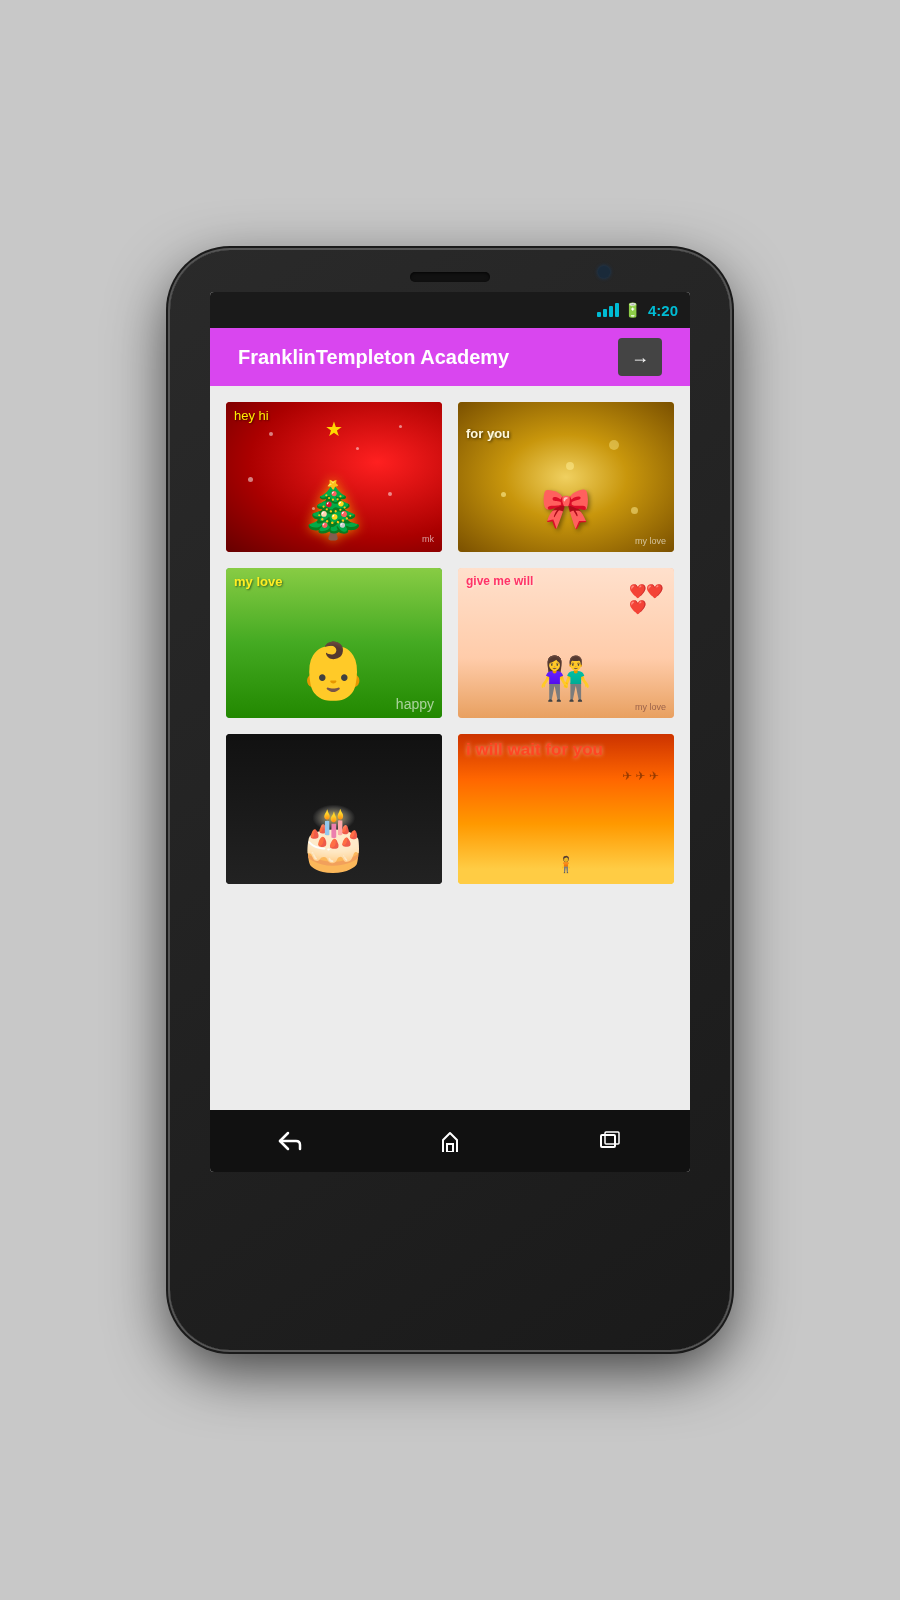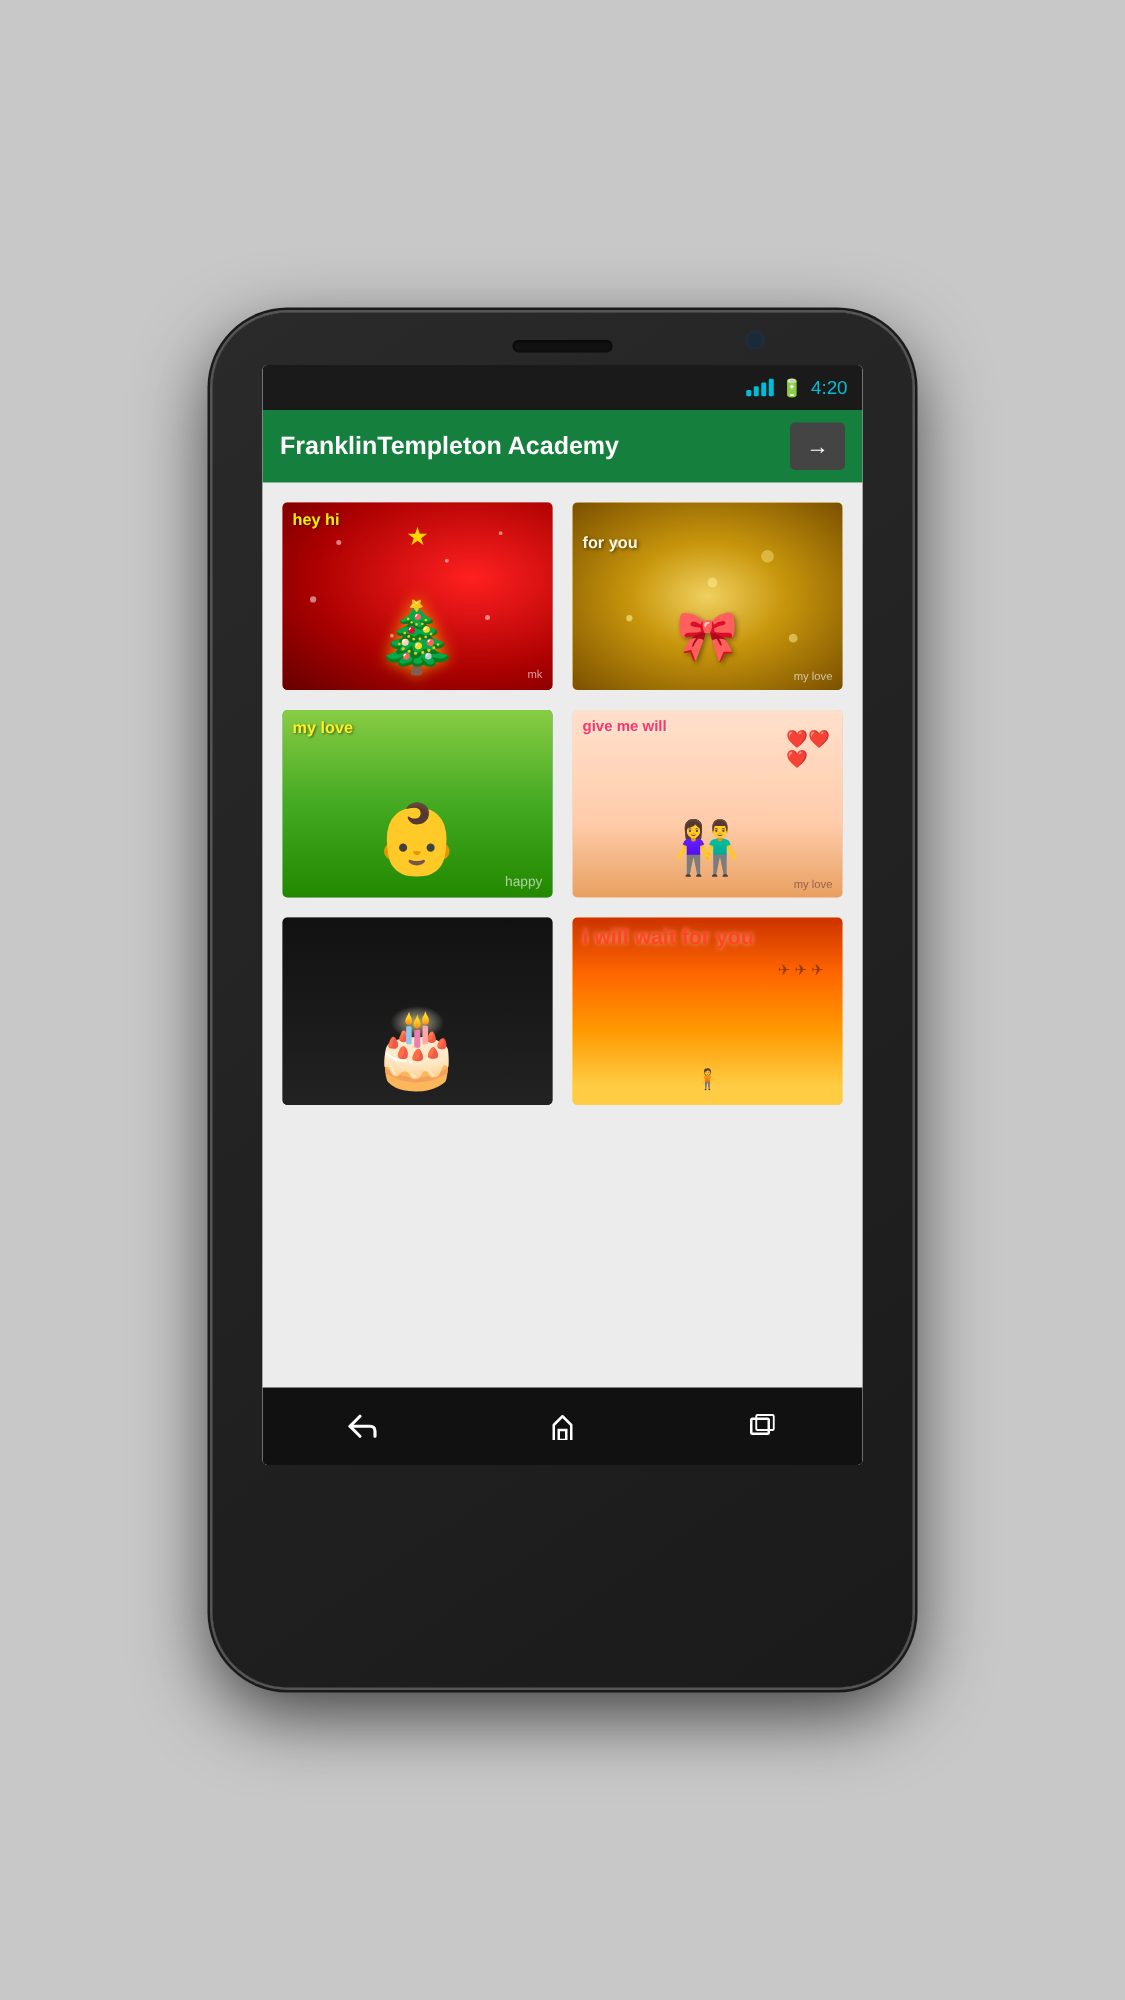--- a/index.html
+++ b/index.html
@@ -80,21 +80,21 @@
       width: 4px;
       border-radius: 1px;
     }
     .battery-icon {
       color: #00bcd4;
       font-size: 14px;
     }
     .time-text {
       color: #00bcd4;
       font-size: 15px;
-      font-weight: normal;
+      font-weight: bold;
     }
 
     
     .app-header {
       background: #222;
       height: 58px;
       display: flex;
       align-items: center;
       padding: 0 14px;
       gap: 12px;
@@ -129,25 +129,25 @@
       font-size: 14px;
     }
     .app-title {
       color: white;
       font-size: 24px;
       font-weight: normal;
     }
 
     
     .action-bar {
-      background: #15803d;
+      background: #d946ef;
       height: 58px;
       display: flex;
       align-items: center;
-      padding: 0 14px;
+      padding: 0 28px;
       flex-shrink: 0;
     }
     .action-bar-title {
       color: white;
       font-size: 20px;
       font-weight: bold;
       flex: 1;
     }
     .action-bar-btn {
       width: 44px;
@@ -215,21 +215,21 @@
       transform: translateX(-50%);
       font-size: 20px;
       color: gold;
     }
     .card-label {
       position: absolute;
       top: 6px;
       left: 8px;
       color: #ffee00;
       font-size: 13px;
-      font-weight: bold;
+      font-weight: normal;
       text-shadow: 1px 1px 2px rgba(0,0,0,0.5);
     }
     .card-sublabel {
       position: absolute;
       bottom: 8px;
       right: 8px;
       color: rgba(255,255,255,0.6);
       font-size: 9px;
     }
 
@@ -296,21 +296,21 @@
       color: #ffee22;
       font-size: 13px;
       font-weight: bold;
       text-shadow: 1px 1px 2px rgba(0,0,0,0.5);
     }
     .card-3-sublabel {
       position: absolute;
       bottom: 6px;
       right: 8px;
       color: rgba(255,255,255,0.6);
-      font-size: 11px;
+      font-size: 14px;
       margin-left: 25px;
     }
     .baby-figure {
       position: absolute;
       bottom: 15px;
       left: 50%;
       transform: translateX(-50%);
       font-size: 55px;
     }
 

